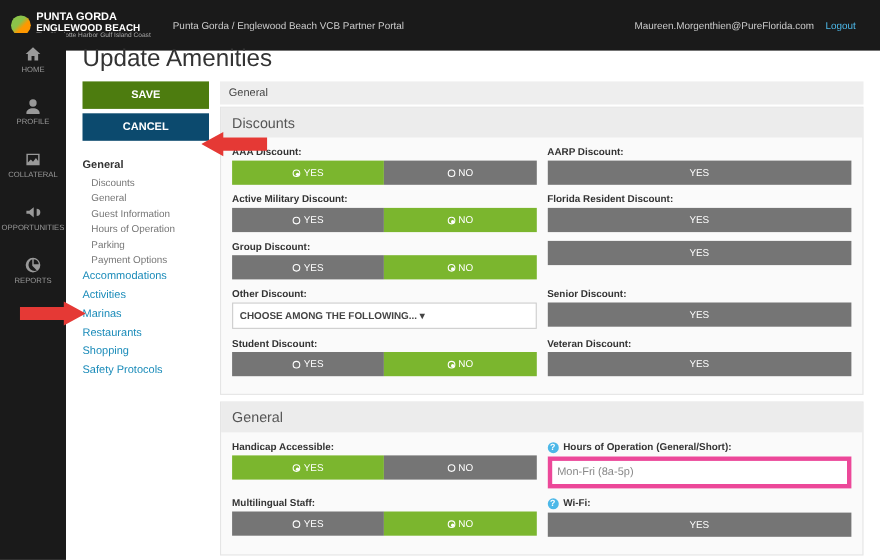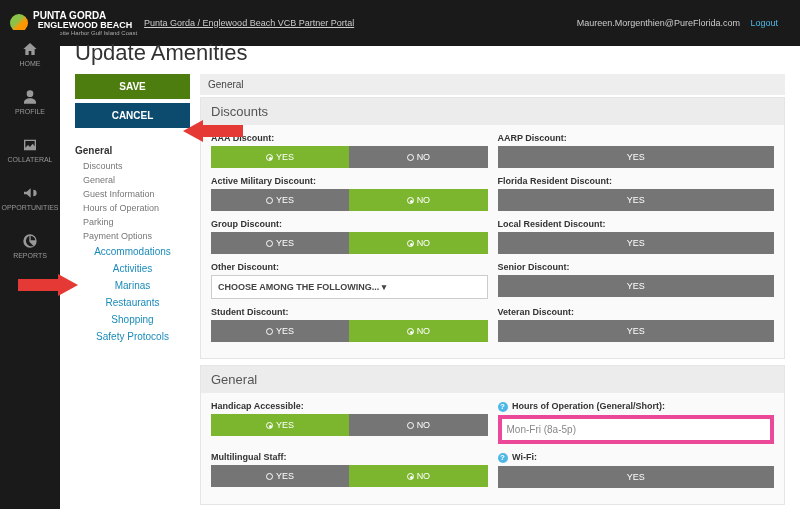--- a/index.html
+++ b/index.html
@@ -3,44 +3,44 @@
 <meta charset="utf-8">
 <style>
 * { box-sizing: border-box; margin: 0; padding: 0; }
 body { font-family: Arial, sans-serif; font-size: 11px; background: #fff; width: 800px; height: 509px; overflow: hidden; position: relative; }
 
 .top-bar { height: 46px; background: #1a1a1a; display: flex; align-items: center; padding: 0 10px; color: #ccc; position: relative; }
 .logo-area { display: flex; align-items: center; gap: 5px; }
 .logo-icon { width: 18px; height: 18px; background: linear-gradient(135deg, #8bc34a 40%, #ff9800 60%); border-radius: 50%; }
 .logo-text { color: #fff; font-size: 10px; line-height: 1; }
 .logo-text .l1 { font-weight: bold; }
-.logo-text .l2 { font-weight: bold; font-size: 9px; text-align: center; }
+.logo-text .l2 { font-weight: bold; font-size: 9px; }
 .logo-text .l3 { font-size: 6px; color: #aaa; }
-.portal-title { margin-left: 7px; font-size: 9px; color: #ccc; line-height: 1.2; text-decoration: underline; }
+.portal-title { margin-left: 20px; font-size: 9px; color: #ccc; line-height: 1.2; }
 .user-area { position: absolute; right: 22px; font-size: 9px; color: #ccc; }
 .user-area a { color: #4db8e8; margin-left: 8px; text-decoration: none; }
 
 .left-rail { position: absolute; left: 0; top: 30px; bottom: 0; width: 60px; background: #1a1a1a; }
 .rail-item { display: flex; flex-direction: column; align-items: center; justify-content: center; height: 48px; color: #999; font-size: 7px; cursor: pointer; gap: 3px; }
 .rail-item svg { width: 16px; height: 16px; fill: #999; }
 
 .content { position: absolute; left: 60px; right: 0; top: 30px; bottom: 0; padding: 10px 15px; overflow: hidden; border-radius: 18px; }
 .page-title { font-size: 22px; font-weight: normal; margin-bottom: 8px; color: #333; }
 
 .two-col { display: flex; gap: 10px; }
 .sidebar-col { width: 115px; flex-shrink: 0; }
 .main-col { flex: 1; min-width: 0; }
 
 .btn-save { width: 100%; background: #4d7c0f; color: #fff; border: none; padding: 7px 0; font-size: 10px; font-weight: bold; cursor: pointer; margin-bottom: 4px; }
 .btn-cancel { width: 100%; background: #0c4a6e; color: #fff; border: none; padding: 7px 0; font-size: 10px; font-weight: bold; cursor: pointer; margin-bottom: 10px; }
 
 .nav-section { margin-top: 4px; }
 .nav-heading { font-weight: bold; color: #333; font-size: 10px; padding: 3px 0; }
 .nav-sub { padding: 2px 0 2px 8px; font-size: 9px; color: #777; cursor: pointer; }
-.nav-link { padding: 3px 0; font-size: 10px; color: #1a8bb9; cursor: pointer; text-align: center; }
+.nav-link { padding: 3px 0; font-size: 10px; color: #1a8bb9; cursor: pointer; }
 
 .breadcrumb-bar { background: #eee; padding: 5px 8px; font-size: 10px; color: #444; margin-bottom: 2px; }
 .panel { border: 1px solid #e5e5e5; background: #fafafa; margin-bottom: 6px; }
 .panel-header { background: #ececec; padding: 6px 10px; font-size: 13px; color: #555; }
 .panel-body { padding: 8px 10px; }
 
 .field-row { display: flex; gap: 10px; margin-bottom: 8px; }
 .field { flex: 1; }
 .field-label { font-size: 9px; font-weight: bold; color: #333; margin-bottom: 3px; display: block; }
 .help-icon { display: inline-block; width: 10px; height: 10px; border-radius: 50%; background: #4db8e8; color: #fff; font-size: 8px; text-align: center; line-height: 10px; margin-right: 2px; }
@@ -173,21 +173,20 @@
               </div>
               <div class="field-row">
                 <div class="field">
                   <span class="field-label">Group Discount:</span>
                   <div class="toggle-row">
                     <div class="toggle-btn gray"><span class="radio"></span>YES</div>
                     <div class="toggle-btn green selected"><span class="radio"></span>NO</div>
                   </div>
                 </div>
                 <div class="field">
-                  <span class="field-label">Local Resident Discount:</span>
                   <div class="toggle-single"><span class="radio"></span>YES</div>
                 </div>
               </div>
               <div class="field-row">
                 <div class="field">
                   <span class="field-label">Other Discount:</span>
                   <div class="choose-btn">CHOOSE AMONG THE FOLLOWING... <span>▾</span></div>
                 </div>
                 <div class="field">
                   <span class="field-label">Senior Discount:</span>

